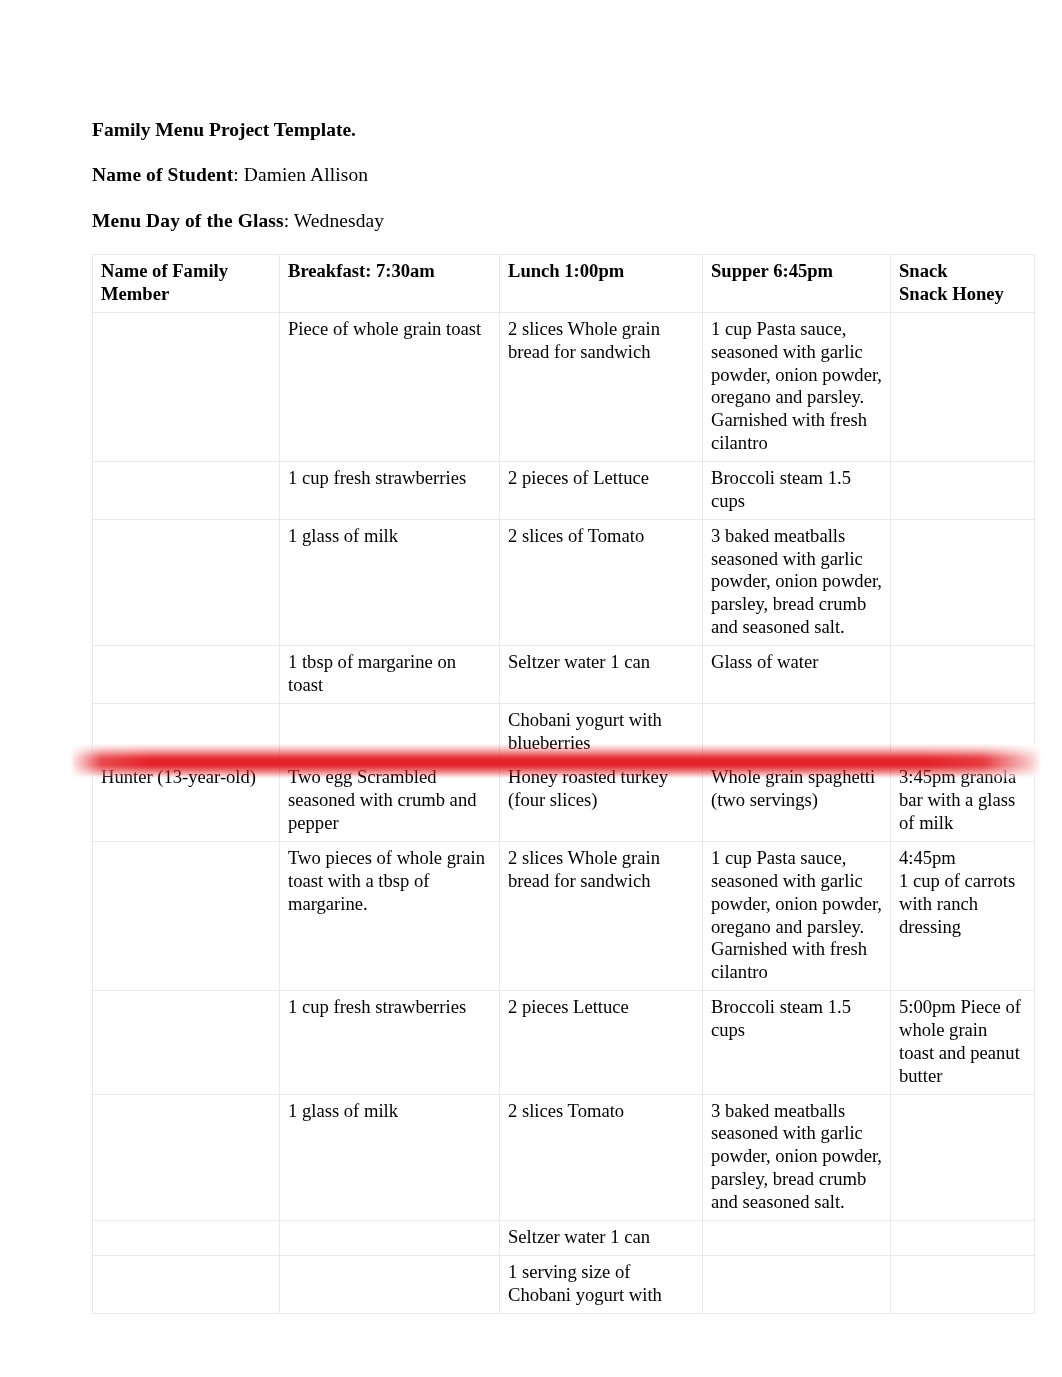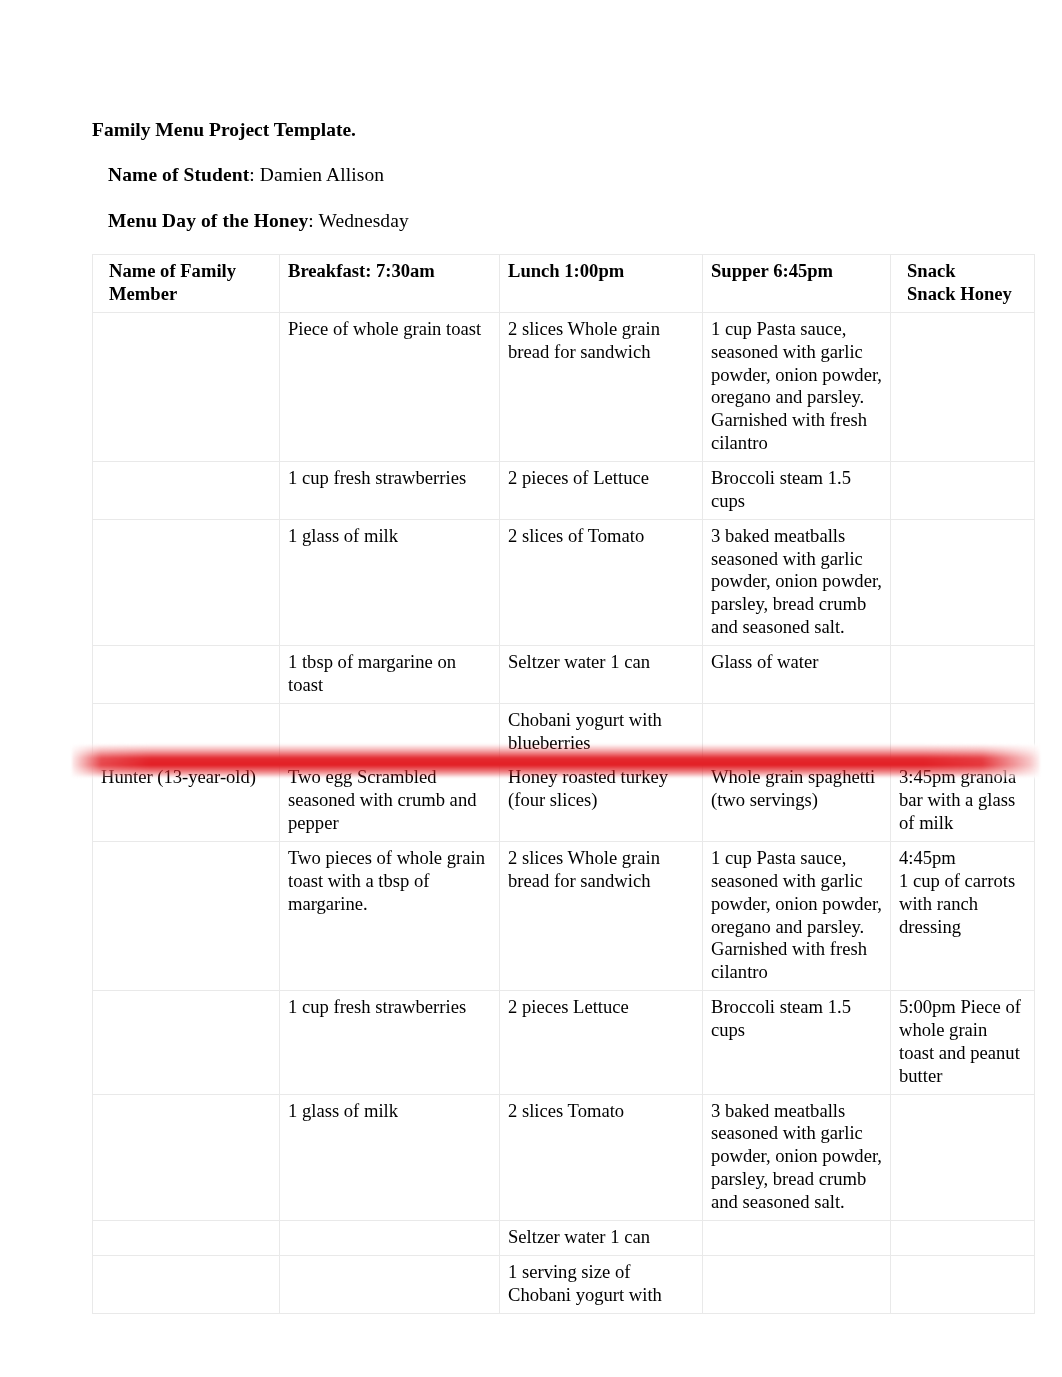--- a/index.html
+++ b/index.html
@@ -31,21 +31,21 @@
   .doc-body {
     position: absolute;
     left: 92px;
     top: 118px;
     width: 942px;
   }
 
   .para {
     font-size: 19.5px;
     line-height: 1.25;
-    margin: 0 0 21px 16px;
+    margin: 0 0 21px 0;
     letter-spacing: 0.1px;
   }
   .para .lbl {
     font-weight: bold;
   }
 
   .doc-title {
     font-size: 19.5px;
     font-weight: bold;
     margin: 0 0 21px 0;
@@ -74,21 +74,21 @@
   td.member-name, th.member-name {
     font-weight: bold;
   }
 
   col.c-name   { width: 187px; }
   col.c-break  { width: 220px; }
   col.c-lunch  { width: 203px; }
   col.c-supper { width: 188px; }
   col.c-snack  { width: 144px; }
 
-  .hdr-line { display: block; margin-left: 8px; }
+  .hdr-line { display: block; }
 
   
   .red-band {
     position: absolute;
     left: 72px;
     top: 744px;
     width: 968px;
     height: 34px;
     pointer-events: none;
     background:
@@ -120,21 +120,21 @@
 <body>
 
 <div class="page">
 
   <div class="doc-body">
 
     <p class="doc-title">Family Menu Project Template.</p>
 
     <p class="para"><span class="lbl">Name of Student</span><span>: Damien Allison</span></p>
 
-    <p class="para"><span class="lbl">Menu Day of the Honey</span><span>: Wednesday</span></p>
+    <p class="para"><span class="lbl">Menu Day of the Glass</span><span>: Wednesday</span></p>
 
     <table class="menu">
       <colgroup>
         <col class="c-name">
         <col class="c-break">
         <col class="c-lunch">
         <col class="c-supper">
         <col class="c-snack">
       </colgroup>
       <thead>

